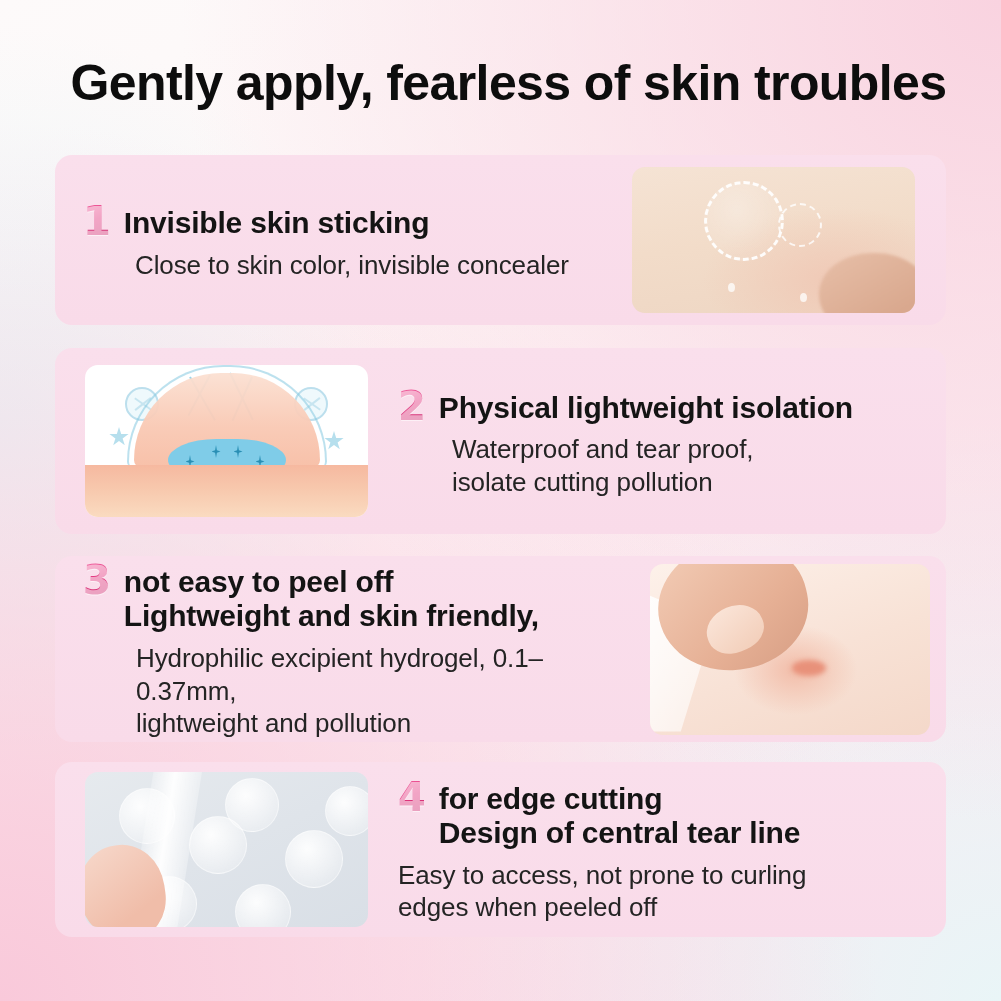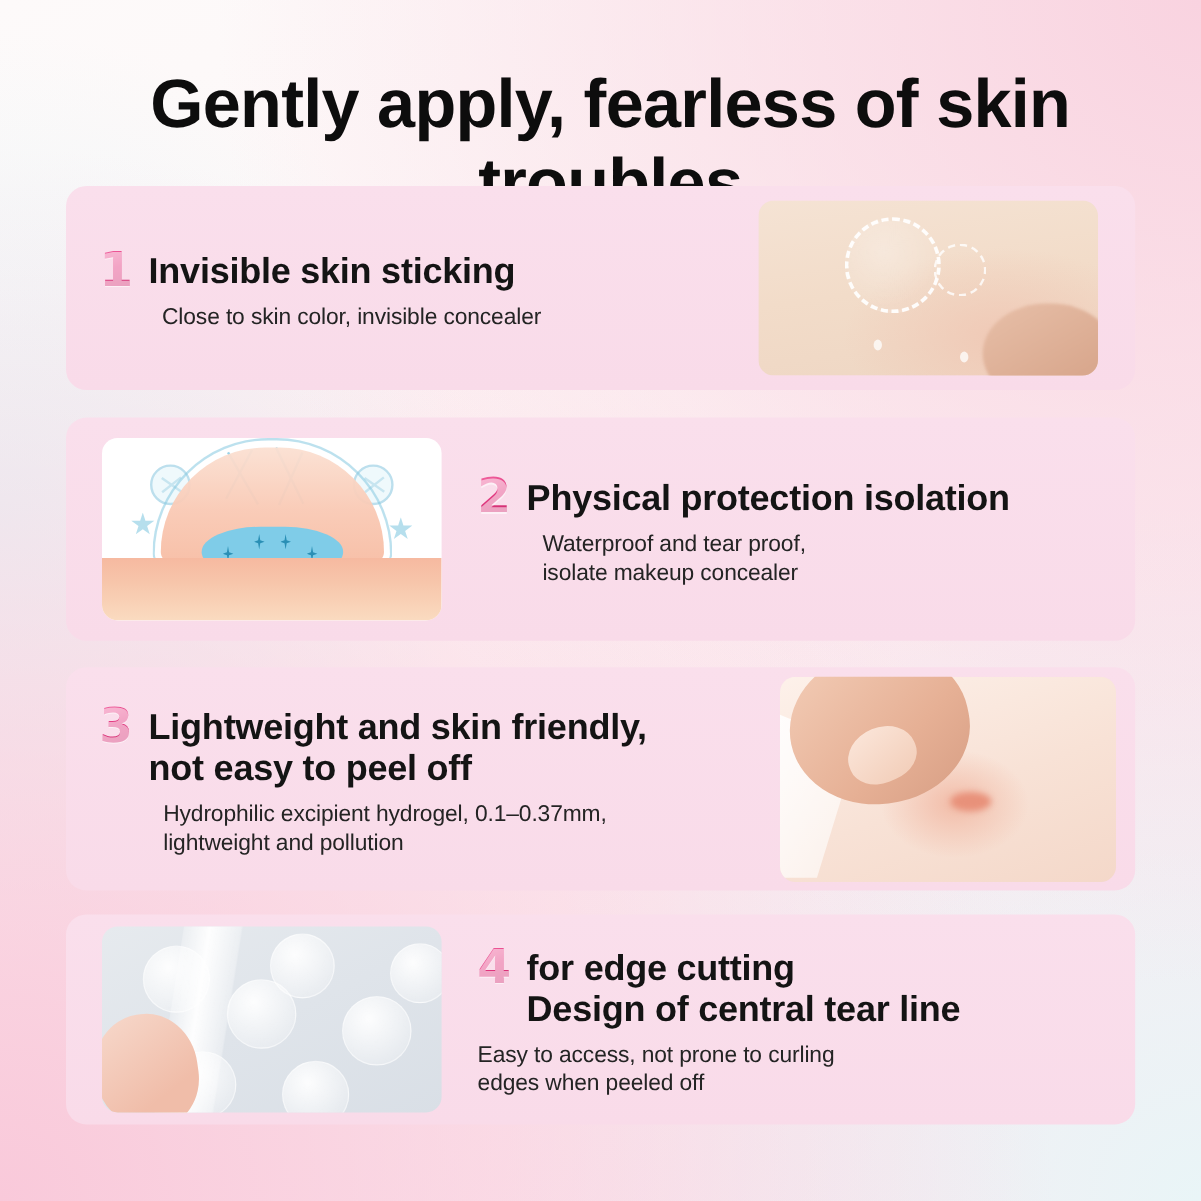--- a/index.html
+++ b/index.html
@@ -32,21 +32,21 @@
     position: absolute;
     inset: 0;
   }
 
   
   #headline {
     position: absolute;
     left: 16px; right: 0;
     top: 54px;
     text-align: center;
-    font-size: 57px;
+    font-size: 50px;
     font-weight: 700;
     letter-spacing: -0.6px;
     color: #0d0d0d;
     font-family: "Liberation Sans", sans-serif;
   }
 
   
   .card {
     position: absolute;
     left: 55px;
@@ -98,21 +98,21 @@
 
   .title {
     font-size: 30px;
     font-weight: 600;
     line-height: 1.13;
     color: #141414;
     letter-spacing: -0.2px;
   }
 
   .subtitle {
-    font-size: 19px;
+    font-size: 26px;
     font-weight: 400;
     line-height: 1.25;
     color: #242424;
     margin-top: 9px;
     letter-spacing: -0.1px;
   }
   .subtitle.indent-1 { margin-left: 52px; }
   .subtitle.indent-2 { margin-left: 54px; }
   .subtitle.indent-3 { margin-left: 53px; }
   .subtitle.indent-4 { }
@@ -355,36 +355,36 @@
         <div class="gel-spark" style="left:18px; top:16px;"></div>
         <div class="gel-spark" style="left:44px; top:6px;"></div>
         <div class="gel-spark" style="left:66px; top:6px;"></div>
         <div class="gel-spark" style="left:88px; top:16px;"></div>
       </div>
       <div class="illus-skin"></div>
     </div>
     <div class="text-block pad-left2 pad-right">
       <div class="head-row">
         <span class="num">2</span>
-        <span class="title">Physical protection isolation</span>
+        <span class="title">Physical lightweight isolation</span>
       </div>
       <div class="subtitle indent-2">
         <div>Waterproof and tear proof,</div>
-        <div>isolate makeup concealer</div>
+        <div>isolate cutting pollution</div>
       </div>
     </div>
   </div>
 
   <div class="card card-3 media-right">
     <div class="text-block pad-left">
       <div class="head-row">
         <span class="num">3</span>
         <span class="title">
+          <div>not easy to peel off</div>
           <div>Lightweight and skin friendly,</div>
-          <div>not easy to peel off</div>
         </span>
       </div>
       <div class="subtitle indent-3">
         <div>Hydrophilic excipient hydrogel, 0.1–0.37mm,</div>
         <div>lightweight and pollution</div>
       </div>
     </div>
     <div class="media media-peel">
       <div class="peel-film"></div>
       <div class="peel-finger"></div>

